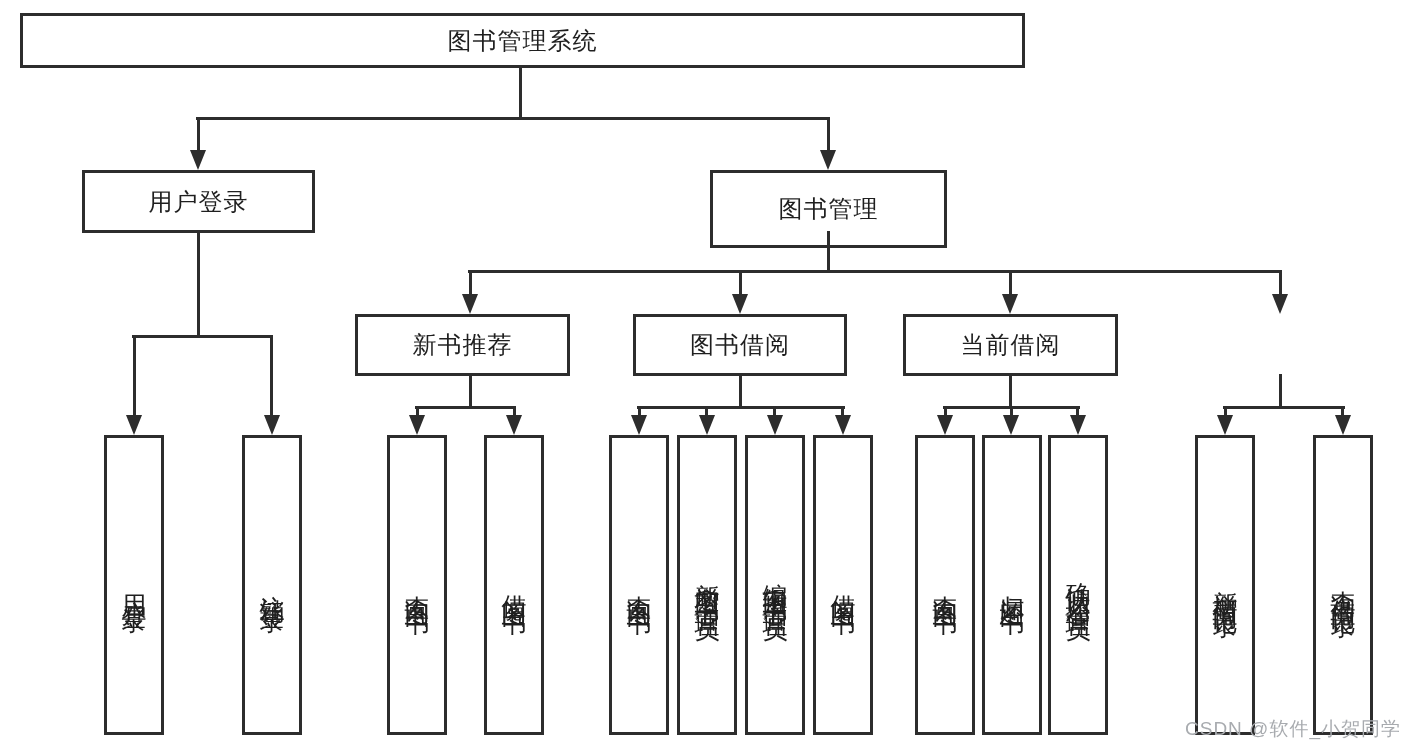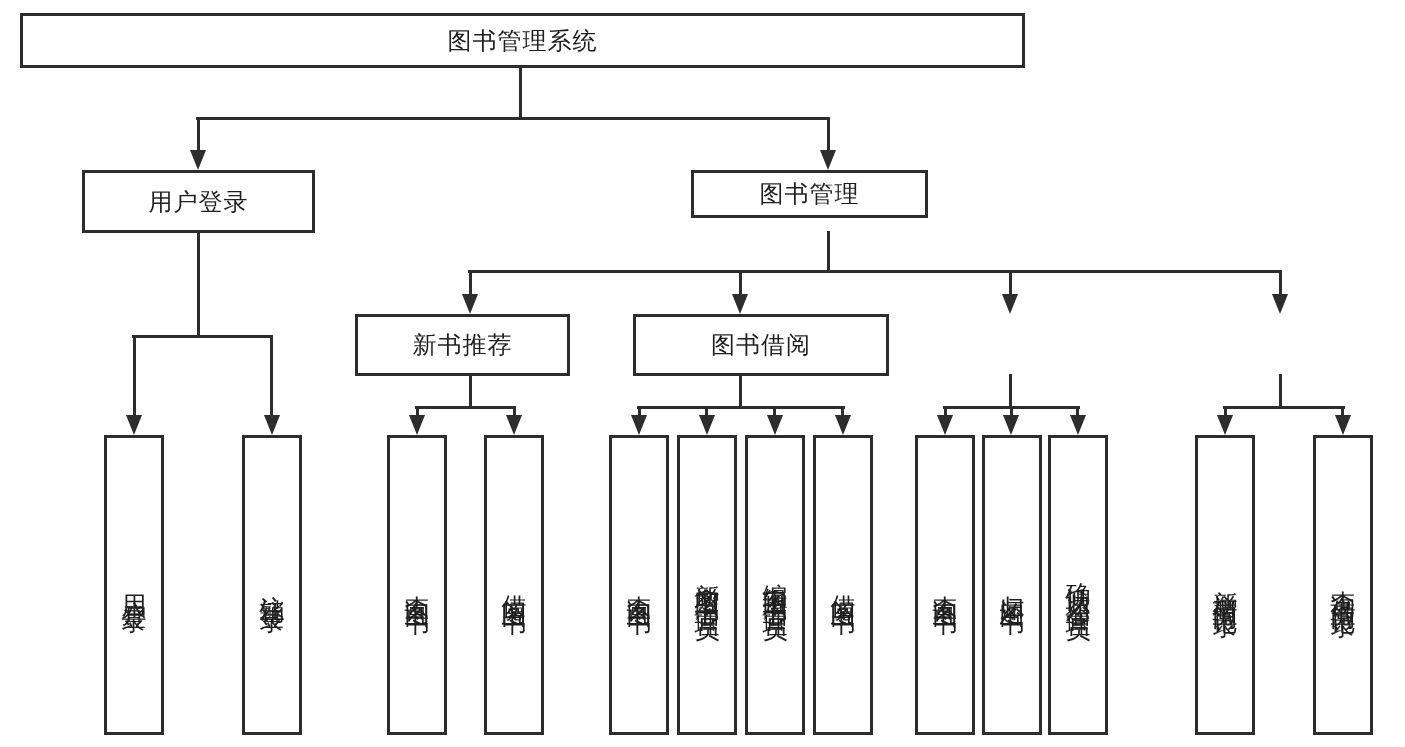--- a/index.html
+++ b/index.html
@@ -46,29 +46,32 @@
 
 <div class="canvas">
 
   <div class="box" style="left:20px;top:13px;width:1005px;height:55px">
     <span>图书管理系统</span>
   </div>
 
   <div class="box" style="left:82px;top:170px;width:233px;height:63px">
     <span>用户登录</span>
   </div>
-  <div class="box" style="left:691px;top:170px;width:237px;height:48px">
+  <div class="box" style="left:710px;top:170px;width:237px;height:78px">
     <span>图书管理</span>
   </div>
 
   <div class="box" style="left:355px;top:314px;width:215px;height:62px">
     <span>新书推荐</span>
   </div>
-  <div class="box" style="left:633px;top:314px;width:256px;height:62px">
+  <div class="box" style="left:633px;top:314px;width:214px;height:62px">
     <span>图书借阅</span>
+  </div>
+  <div class="box" style="left:903px;top:314px;width:215px;height:62px">
+    <span>当前借阅</span>
   </div>
 
   <div class="box leaf" style="left:104px;top:435px;width:60px;height:300px">
     <span class="vtext">用户登录</span>
   </div>
   <div class="box leaf" style="left:242px;top:435px;width:60px;height:300px">
     <span class="vtext">注销登录</span>
   </div>
   <div class="box leaf" style="left:387px;top:435px;width:60px;height:300px">
     <span class="vtext">查询图书</span>
@@ -156,14 +159,15 @@
   <div class="vline" style="left:1076px;top:406px;height:11px"></div>
   <div class="arrow" style="left:1070px;top:415px"></div>
 
   <div class="vline" style="left:1279px;top:374px;height:35px"></div>
   <div class="hline" style="left:1223px;top:406px;width:122px"></div>
   <div class="vline" style="left:1224px;top:406px;height:11px"></div>
   <div class="arrow" style="left:1217px;top:415px"></div>
   <div class="vline" style="left:1341px;top:406px;height:11px"></div>
   <div class="arrow" style="left:1335px;top:415px"></div>
 
+  <div class="watermark" style="left:1185px;top:716px">CSDN @软件_小贺同学</div>
 
 </div>
 
 </body></html>

